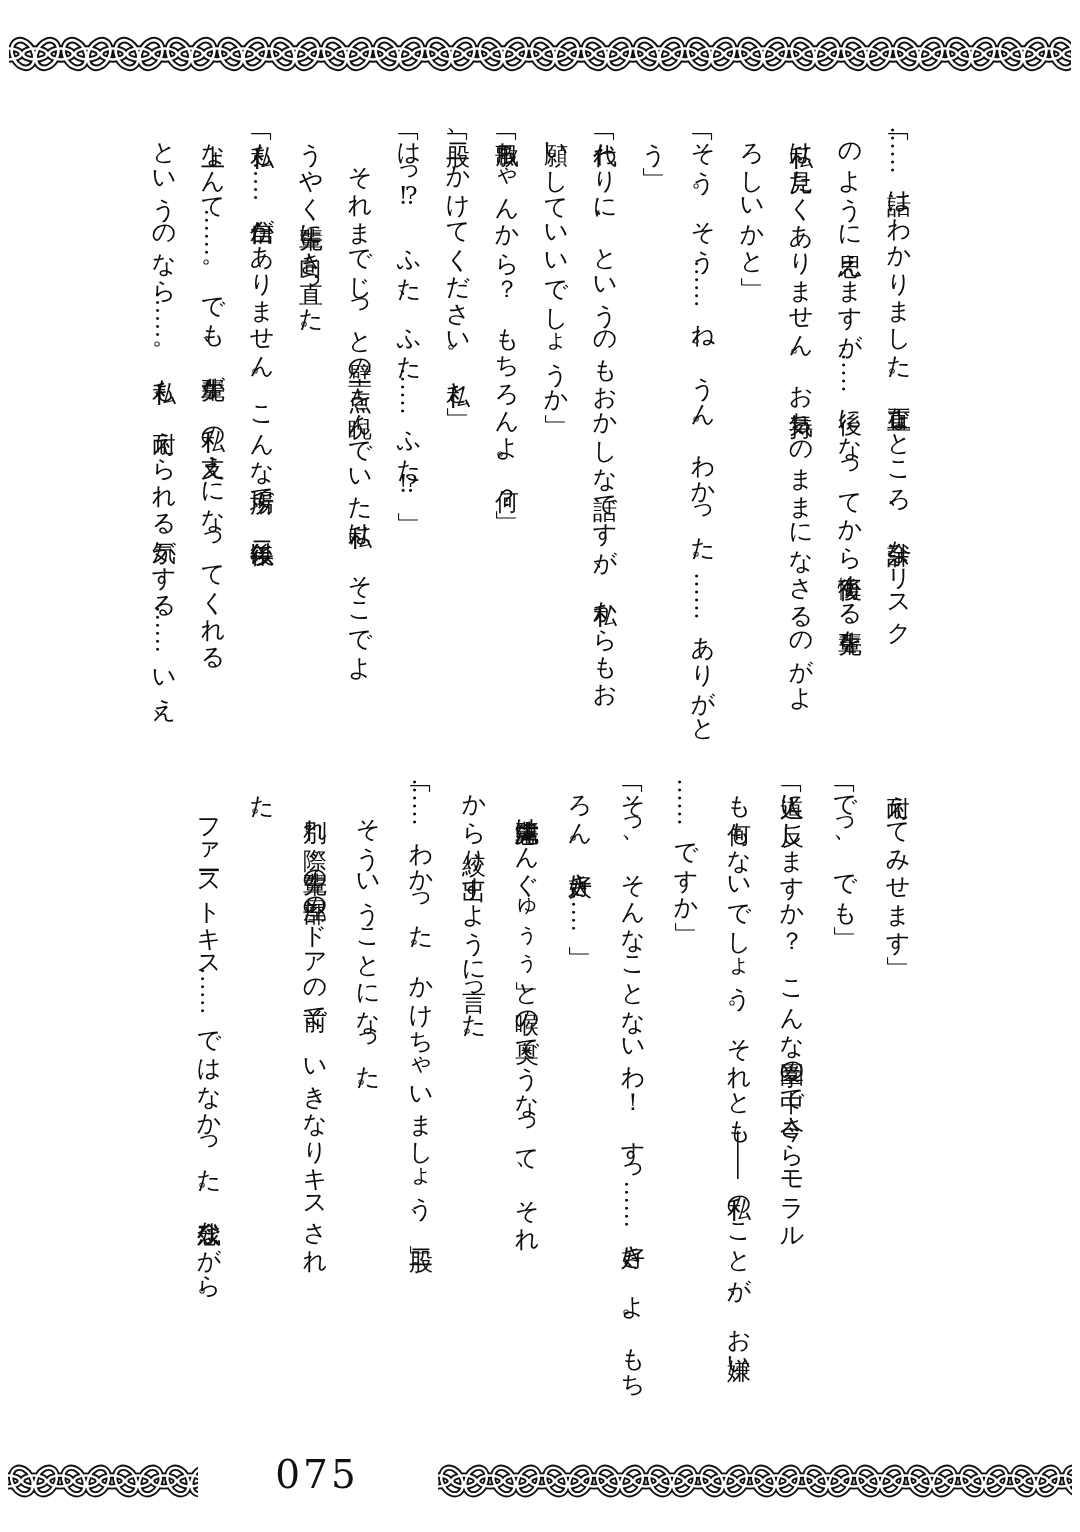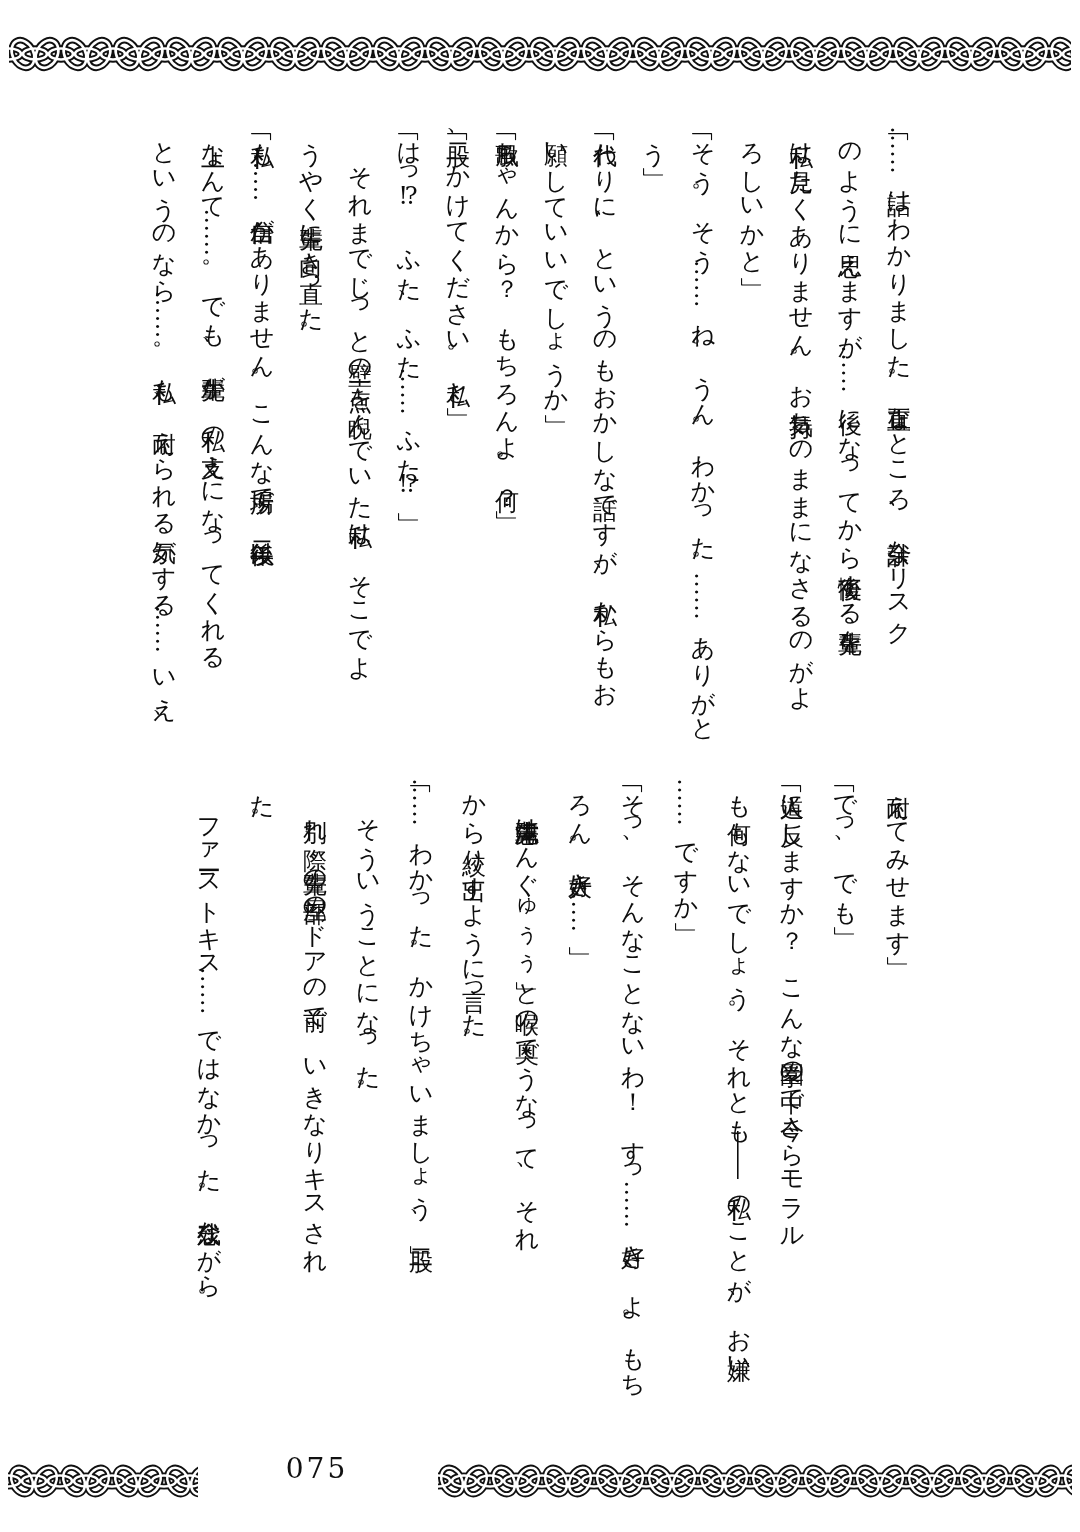--- a/index.html
+++ b/index.html
@@ -23,21 +23,21 @@
   }
   .ornament-top    { top: 30px;  left: 9px; }
   .ornament-bl     { top: 1458px; left: 8px; }
   .ornament-br     { top: 1458px; left: 438px; }
   .page-number {
     position: absolute;
     top: 1452px;
     left: 242px;
     width: 150px;
     text-align: center;
-    font-size: 28px;
+    font-size: 39px;
     letter-spacing: 3px;
     color: #111111;
     font-family: "DejaVu Serif", "Liberation Serif", serif;
   }
   .vtext {
     position: absolute;
     writing-mode: vertical-rl;
     -webkit-writing-mode: vertical-rl;
     text-orientation: mixed;
     -webkit-text-orientation: mixed;

